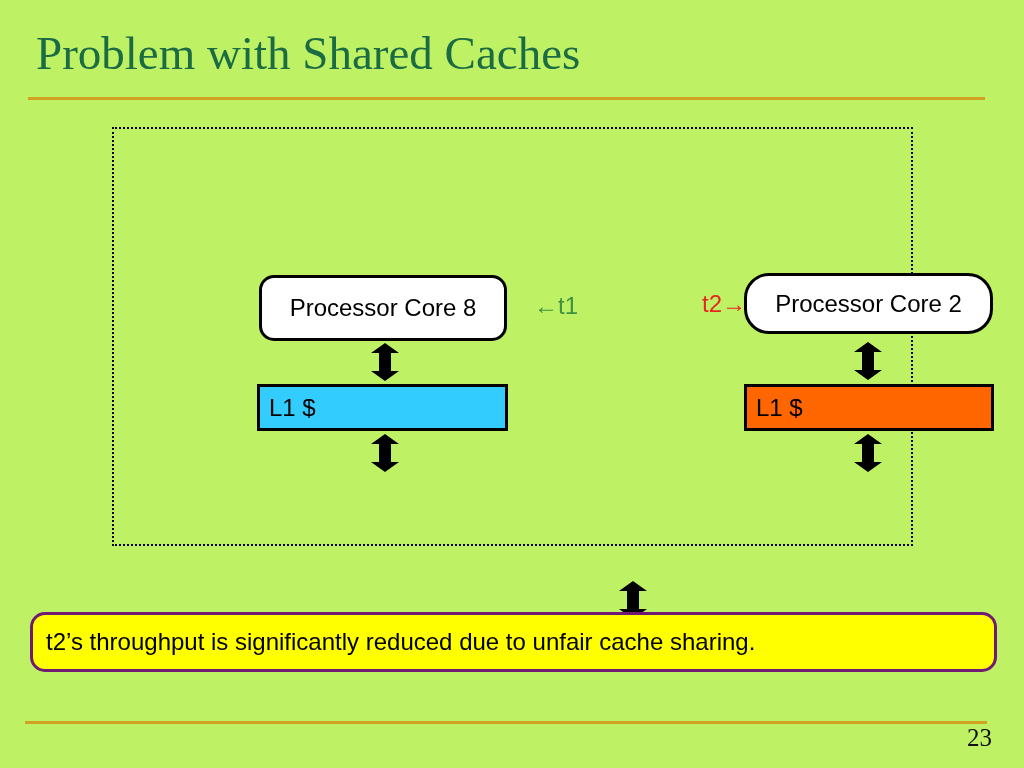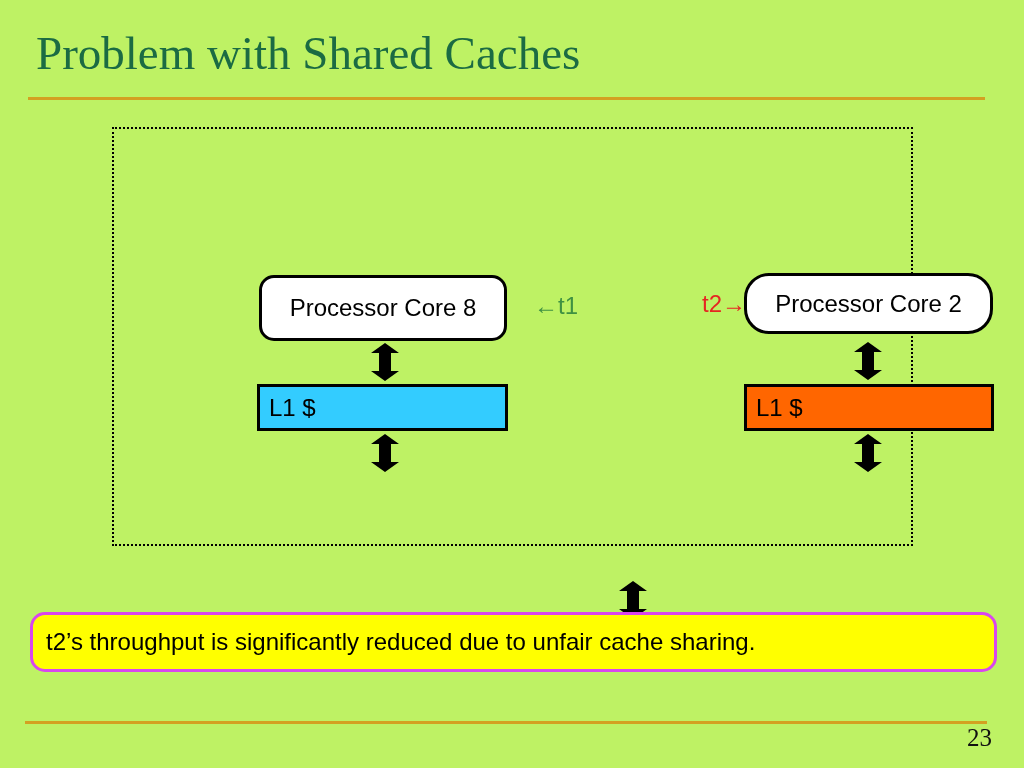--- a/index.html
+++ b/index.html
@@ -117,21 +117,21 @@
     line-height: 1;
   }
 
   .note-callout {
     position: absolute;
     left: 30px;
     top: 612px;
     width: 967px;
     height: 60px;
     background: var(--note-yellow, #ffff00);
-    border: 3px solid #d946ef;
+    border: 3px solid #701a75;
     border-radius: 15px;
     display: flex;
     align-items: center;
     padding-left: 13px;
     font-size: 24px;
     color: #000;
   }
 
   .page-number {
     position: absolute;

